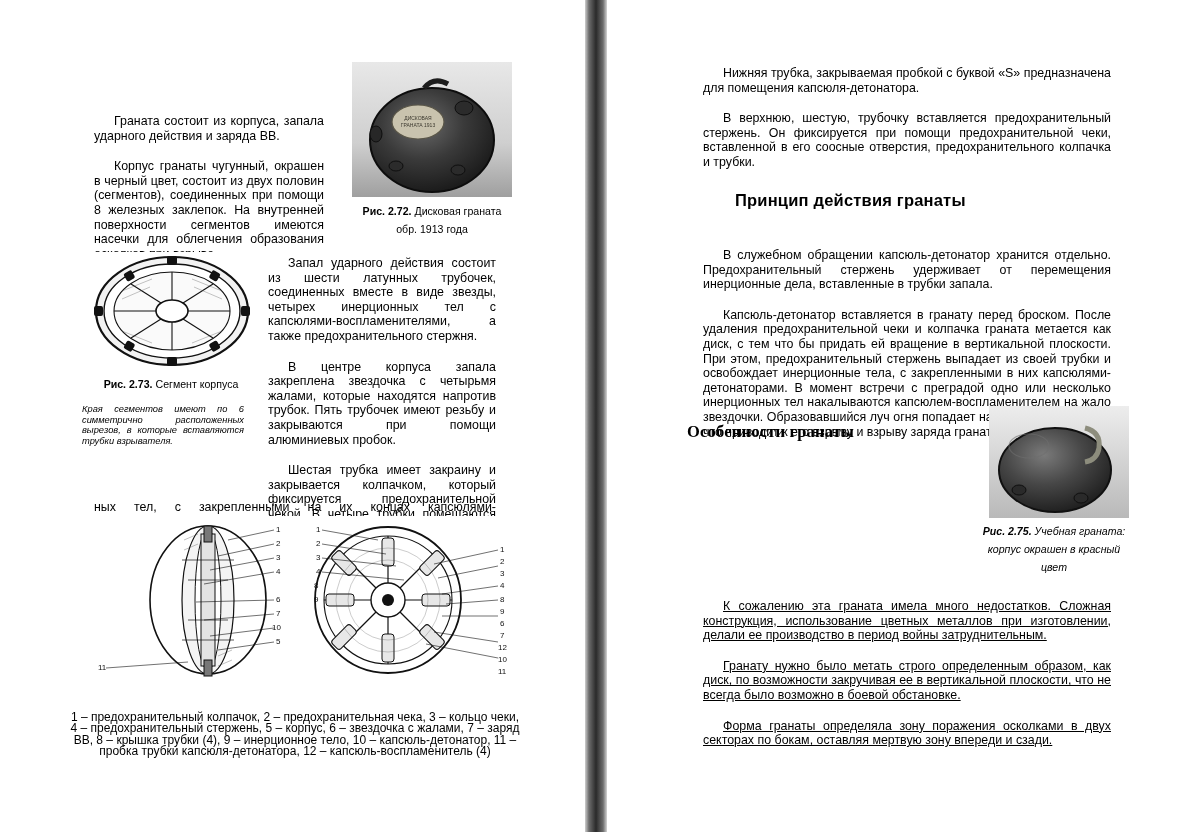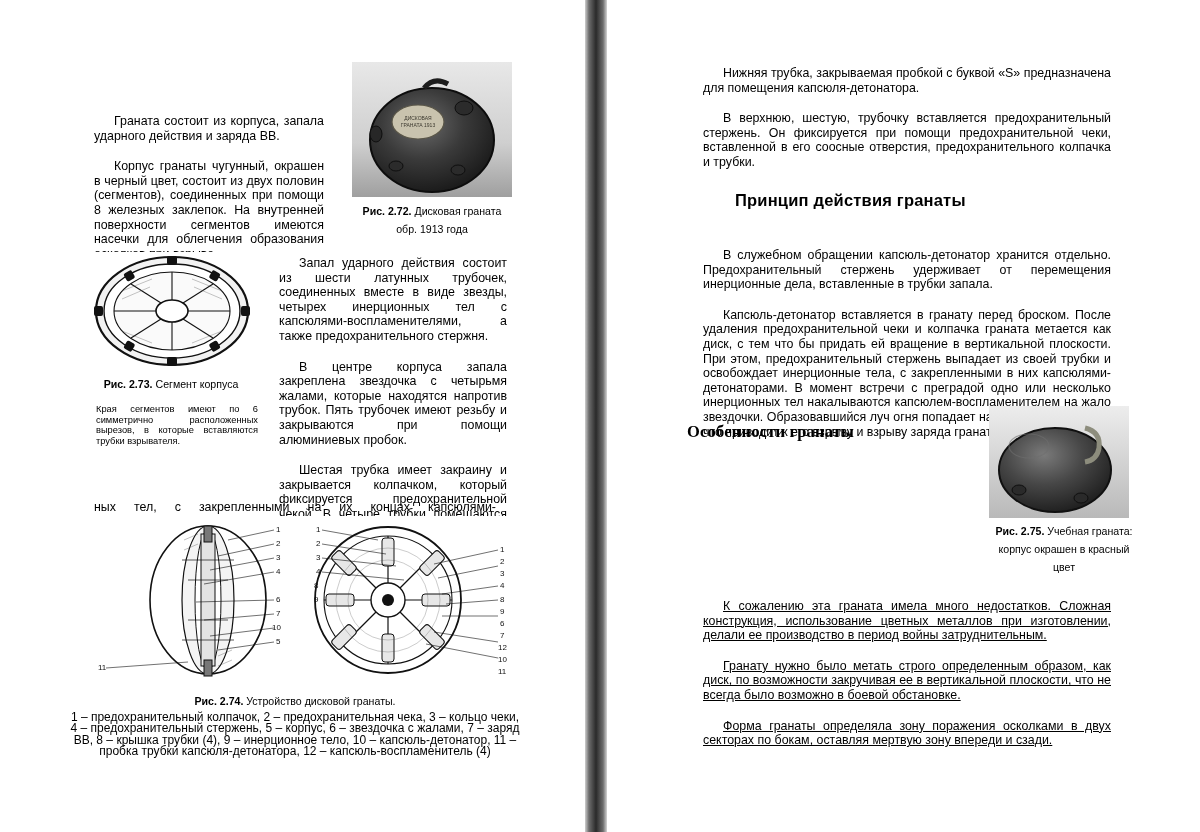--- a/index.html
+++ b/index.html
@@ -156,23 +156,23 @@
               <path d="M22,-24 L50,-12"></path>
             <path d="M-50,20 L-20,32"></path>
               <path d="M20,32 L50,20"></path>
           </g>
         </g>
       </svg>
     </div>
     <div class="figcaption" style="position:absolute; left:76px; top:375px; width:190px;">
       <b>Рис. 2.73.</b><span> Сегмент корпуса</span>
     </div>
-    <div class="figsmall" style="position:absolute; left:96px; top:404px; width:162px;">Края сегментов имеют по 6 симметрично расположенных вырезов, в которые вставляются трубки взрывателя.</div>
-
-    <div class="col" style="left:263px; top:240px; width:260px;">
+    <div class="figsmall" style="position:absolute; left:82px; top:404px; width:162px;font-style:italic;">Края сегментов имеют по 6 симметрично расположенных вырезов, в которые вставляются трубки взрывателя.</div>
+
+    <div class="col" style="left:252px; top:240px; width:260px;">
       <p class="para">Запал ударного действия состоит из шести латунных трубочек, соединенных вместе в виде звезды, четырех инерционных тел с капсюлями-воспламенителями, а также предохранительного стержня.</p>
       <p class="para">В центре корпуса запала закреплена звездочка с четырьмя жалами, которые находятся напротив трубок. Пять трубочек имеют резьбу и закрываются при помощи алюминиевых пробок.</p>
       <p class="para">Шестая трубка имеет закраину и закрывается колпачком, который фиксируется предохранительной чекой. В четыре трубки помещаются алюминиевые стержни, играющие роль инерционных тел, с закрепленными на их концах капсюлями-воспламенителями.</p>
     </div>
 
     <div class="col" style="left:78px; top:484px; width:434px;">
       <p class="para noind">ных тел, с закрепленными на их концах капсюлями-воспламенителями.</p>
     </div>
 
     <div class="fig" style="left:78px; top:516px; width:440px; height:168px;">
@@ -281,23 +281,20 @@
             <text x="422" y="98">9</text>
           <text x="422" y="110">6</text>
             <text x="422" y="122">7</text>
           <text x="420" y="134">12</text>
             <text x="420" y="146">10</text>
           <text x="420" y="158">11</text>
         </g>
       </svg>
     </div>
 
-    <div class="figcaption" style="position:absolute; left:78px; top:692px; width:434px;">
-      <b>Рис. 2.74.</b><span> Устройство дисковой гранаты.</span>
-    </div>
     <div class="legend" style="position:absolute; left:70px; top:712px; width:450px;">1 – предохранительный колпачок, 2 – предохранительная чека, 3 – кольцо чеки, 4 – предохранительный стержень, 5 – корпус, 6 – звездочка с жалами, 7 – заряд ВВ, 8 – крышка трубки (4), 9 – инерционное тело, 10 – капсюль-детонатор, 11 – пробка трубки капсюля-детонатора, 12 – капсюль-воспламенитель (4)</div>
   </div>
 
   <div class="gutter"></div>
 
   <div class="page-right">
 
     <div class="col" style="left:80px; top:50px; width:440px;">
       <p class="para">Нижняя трубка, закрываемая пробкой с буквой «S» предназначена для помещения капсюля-детонатора.</p>
       <p class="para">В верхнюю, шестую, трубочку вставляется предохранительный стержень. Он фиксируется при помощи предохранительной чеки, вставленной в его соосные отверстия, предохранительного колпачка и трубки.</p>
@@ -326,21 +323,21 @@
           </linearGradient>
         </defs>
         <rect x="0" y="0" width="140" height="112" fill="url(#gbg2)"></rect>
         <ellipse cx="66" cy="64" rx="56" ry="42" fill="url(#gbody2)" stroke="#101010" stroke-width="2"></ellipse>
         <path d="M96 22 q16 4 14 20 q-2 12 -14 14" stroke="#8d8d7d" stroke-width="5" fill="none"></path>
         <ellipse cx="40" cy="40" rx="20" ry="12" fill="none" stroke="#6e6e6e" stroke-width="1.2" opacity=".6"></ellipse>
         <ellipse cx="30" cy="84" rx="7" ry="5" fill="#2a2a2a" stroke="#0f0f0f"></ellipse>
         <ellipse cx="92" cy="92" rx="7" ry="5" fill="#2a2a2a" stroke="#0f0f0f"></ellipse>
       </svg>
     </div>
-    <div class="figcaption" style="position:absolute; left:382px; top:522px; width:150px;">
+    <div class="figcaption" style="position:absolute; left:372px; top:522px; width:150px;font-style:italic;">
       <b>Рис. 2.75.</b><span> Учебная граната: корпус окрашен в красный цвет</span>
     </div>
 
 
     <div class="col" style="left:80px; top:583px; width:440px;text-decoration:underline;">
       <p class="para">К сожалению эта граната имела много недостатков. Сложная конструкция, использование цветных металлов при изготовлении, делали ее производство в период войны затруднительным.</p>
       <p class="para">Гранату нужно было метать строго определенным образом, как диск, по возможности закручивая ее в вертикальной плоскости, что не всегда было возможно в боевой обстановке.</p>
       <p class="para">Форма гранаты определяла зону поражения осколками в двух секторах по бокам, оставляя мертвую зону впереди и сзади.</p>
     </div>
   </div>

